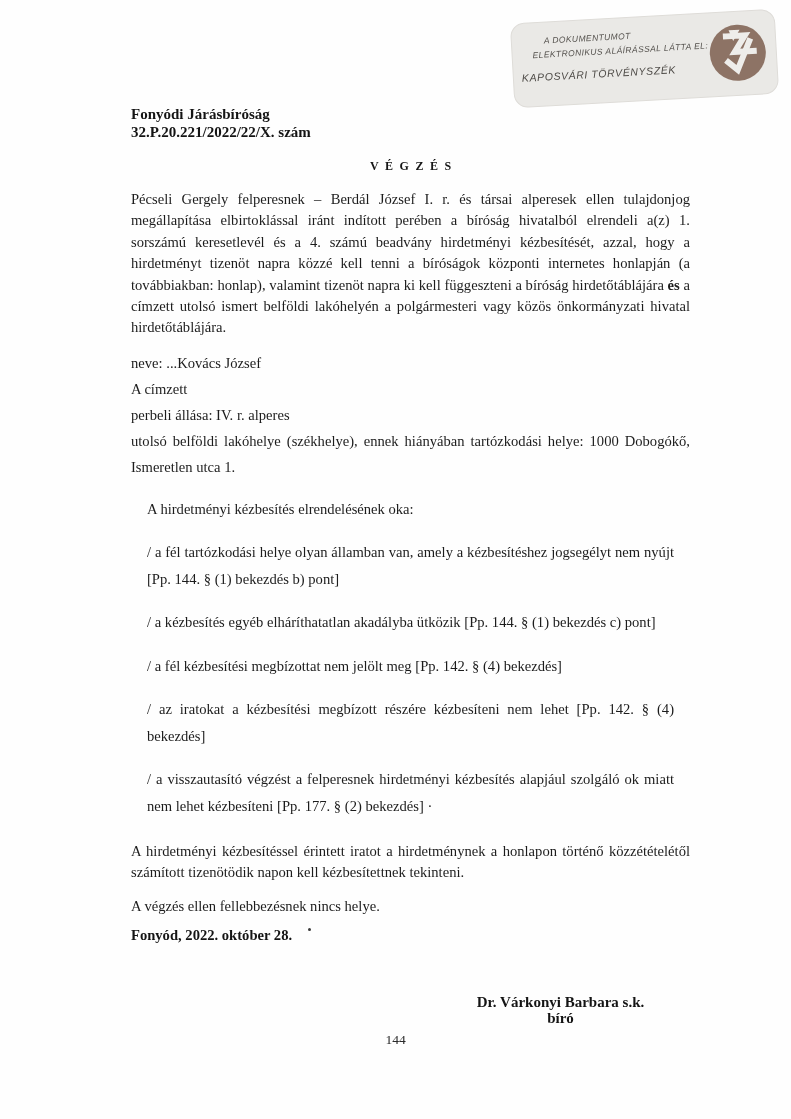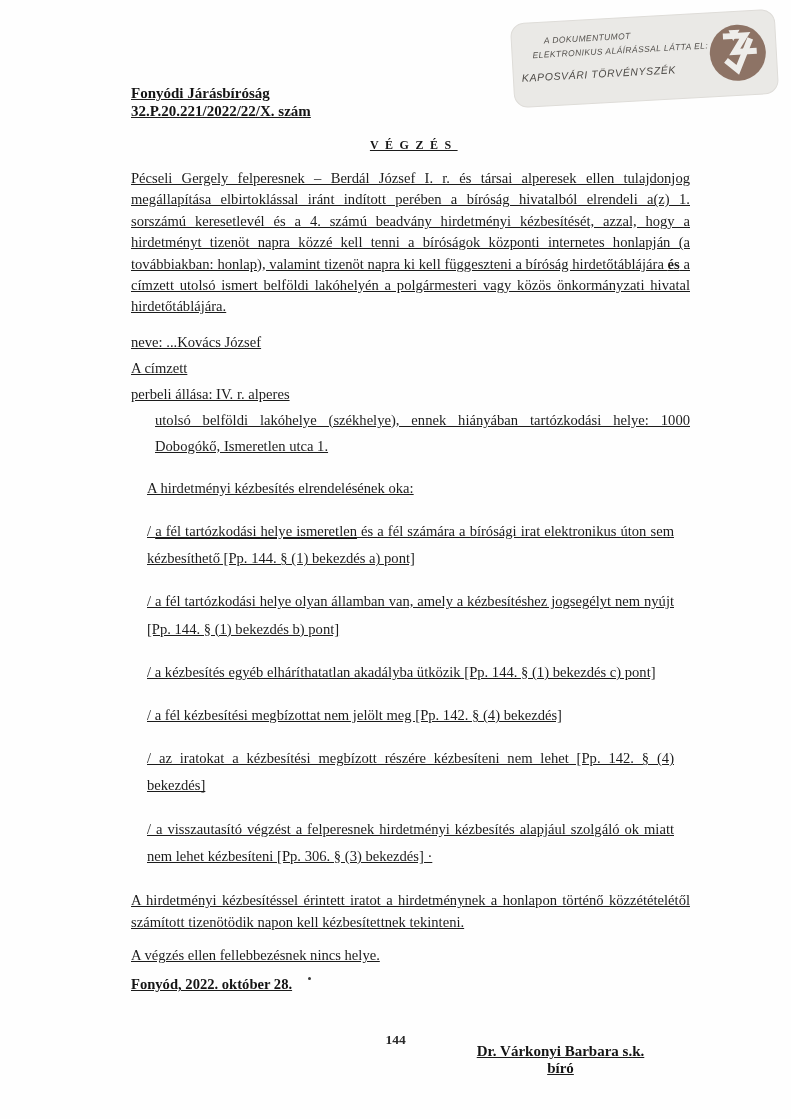--- a/index.html
+++ b/index.html
@@ -9,40 +9,39 @@
     height: 1119px;
     background: #fefefe;
     font-family: "Liberation Serif", serif;
     color: #1c1c1c;
     font-size: 14.6px;
     overflow: hidden;
   }
   .content {
     position: absolute;
     left: 131px;
-    top: 15px;
+    top: 0;
     width: 559px;
-    padding-top: 70px;
-    text-decoration: underline;
+    padding-top: 106px;
   }
   .header-block { font-weight: 700; font-size: 15px; line-height: 17.5px; color: #141414; }
   .title {
     margin: 18px 0 0 0;
     text-align: center;
     font-size: 12px;
     font-weight: 700;
     letter-spacing: 6.5px;
     text-indent: 6.5px;
     color: #161616;
   }
   .intro { margin: 15px 0 0 0; text-align: justify; line-height: 21.4px; }
   .intro b { font-weight: 700; }
   .addressee { margin-top: 11px; line-height: 26px; }
   .addressee p { margin: 0; }
-  .addressee .justify2 { text-align: justify; margin-left: 24px; }
+  .addressee .justify2 { text-align: justify; }
   .reason { margin-top: 6px; line-height: 27.2px; }
   .reason p { margin: 16px; text-align: justify; }
   .reason .heading { text-align: left; }
   .u { text-decoration: underline; text-underline-offset: 2px; }
   .deemed { margin: 20px 0 0 0; text-align: justify; line-height: 21.5px; }
   .no-appeal { margin: 14px 0 0 0; }
   .date-line { margin: 12px 0 0 0; font-weight: 700; color: #141414; }
   .date-dot {
     display: inline-block; width: 3px; height: 3px; background: #3a3a3a;
     border-radius: 50%; margin-left: 16px; transform: translateY(-9px);
@@ -57,21 +56,20 @@
     color: #141414;
   }
   .page-number {
     position: absolute;
     top: 1032px;
     left: 0;
     width: 791px;
     text-align: center;
     font-size: 13.5px;
     color: #2a2a2a;
-    font-weight: bold;
   }
   
   .stamp {
     position: absolute;
     top: 16px;
     left: 512px;
     width: 263px;
     height: 83px;
     background: #eae9e6;
     border: 1px solid #dedcd8;
@@ -125,26 +123,25 @@
 
     <div class="addressee">
       <p>neve: ...Kovács József</p>
       <p>A címzett</p>
       <p>perbeli állása: IV. r. alperes</p>
       <p class="justify2">utolsó belföldi lakóhelye (székhelye), ennek hiányában tartózkodási helye: 1000 Dobogókő, Ismeretlen utca 1.</p>
     </div>
 
     <div class="reason">
       <p class="heading">A hirdetményi kézbesítés elrendelésének oka:</p>
-      <p><span>/ </span><span class="u">a fél tartózkodási helye ismeretlen</span><span> és a fél számára a bírósági irat elektronikus úton sem kézbesíthető [Pp. 144. § (1) bekezdés a) pont]</span></p>
       <p>/ a fél tartózkodási helye olyan államban van, amely a kézbesítéshez jogsegélyt nem nyújt [Pp. 144. § (1) bekezdés b) pont]</p>
       <p>/ a kézbesítés egyéb elháríthatatlan akadályba ütközik [Pp. 144. § (1) bekezdés c) pont]</p>
       <p>/ a fél kézbesítési megbízottat nem jelölt meg [Pp. 142. § (4) bekezdés]</p>
       <p>/ az iratokat a kézbesítési megbízott részére kézbesíteni nem lehet [Pp. 142. § (4) bekezdés]</p>
-      <p>/ a visszautasító végzést a felperesnek hirdetményi kézbesítés alapjául szolgáló ok miatt nem lehet kézbesíteni [Pp. 306. § (3) bekezdés] ·</p>
+      <p>/ a visszautasító végzést a felperesnek hirdetményi kézbesítés alapjául szolgáló ok miatt nem lehet kézbesíteni [Pp. 177. § (2) bekezdés] ·</p>
     </div>
 
     <p class="deemed">A hirdetményi kézbesítéssel érintett iratot a hirdetménynek a honlapon történő közzétételétől számított tizenötödik napon kell kézbesítettnek tekinteni.</p>
 
     <p class="no-appeal">A végzés ellen fellebbezésnek nincs helye.</p>
 
     <p class="date-line"><span>Fonyód, 2022. október 28.</span><span class="date-dot"></span></p>
 
     <div class="signature">
       <div>Dr. Várkonyi Barbara s.k.</div>

